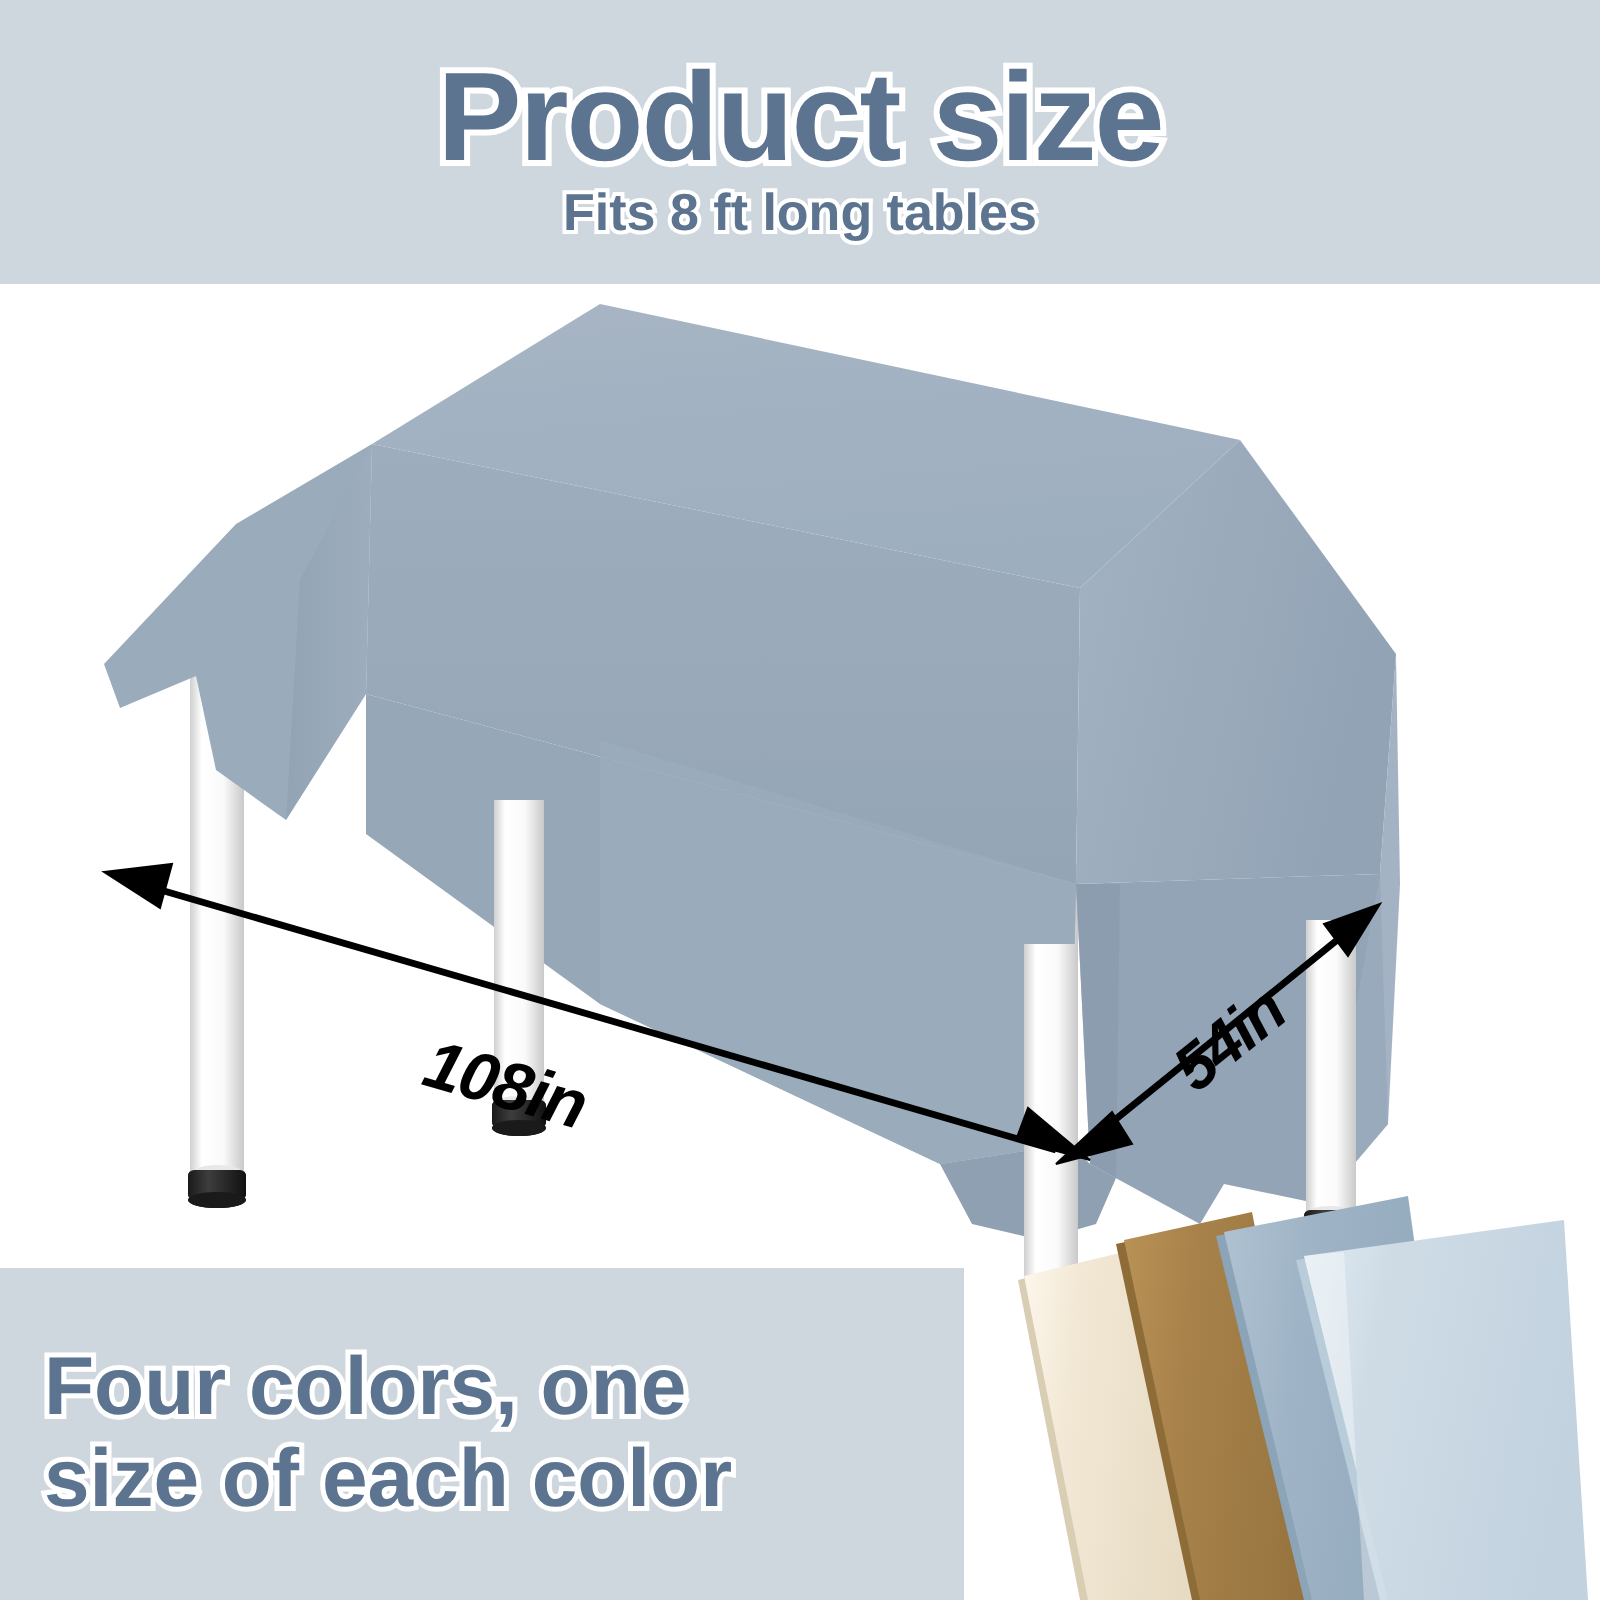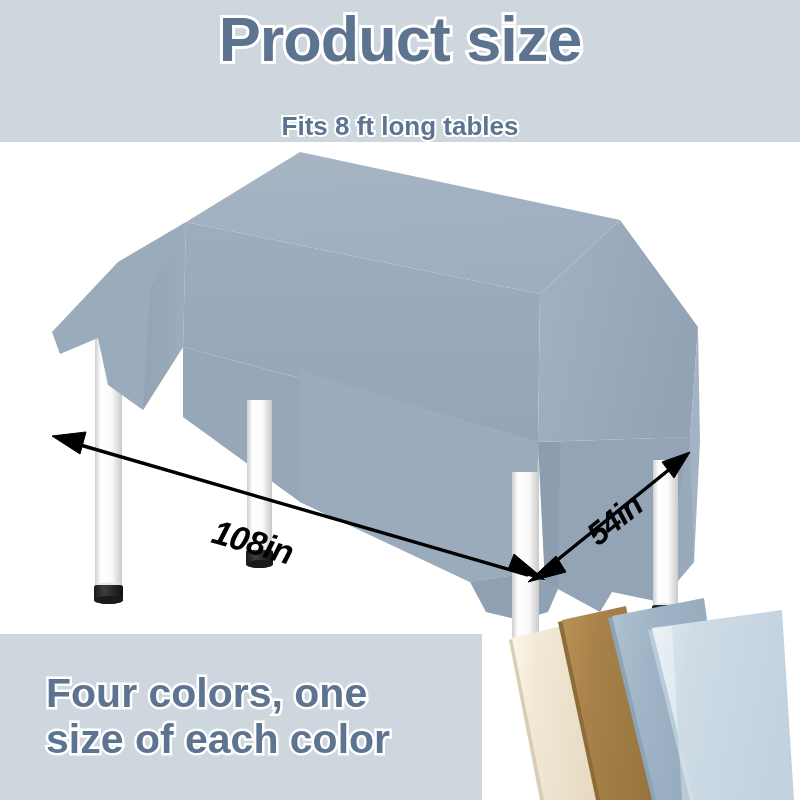--- a/index.html
+++ b/index.html
@@ -9,21 +9,21 @@
     font-family:"Liberation Sans", sans-serif;
     overflow:hidden;
     position:relative;
   }
   #page{position:relative;width:800px;height:800px;overflow:hidden;background:#fff;}
 
   
   .header-band{
     position:absolute;left:0;top:0;width:800px;height:142px;
     background:#ced6de;
-    display:flex;flex-direction:column;align-items:center;justify-content:space-between;
+    display:flex;flex-direction:column;align-items:center;justify-content:center;
   }
   .title{
     margin-top:6px;
     font-family:"Liberation Sans", sans-serif;
     font-size:63px;
     font-weight:bold;
     letter-spacing:-1px;
     color:#5c7490;
     line-height:1.05;
     -webkit-text-stroke:6px #ffffff;
@@ -52,21 +52,20 @@
   }
   .banner-line{
     font-family:"Liberation Sans", sans-serif;
     font-size:41px;
     font-weight:bold;
     color:#5c7490;
     line-height:1.12;
     -webkit-text-stroke:5px #ffffff;
     paint-order:stroke fill;
     white-space:nowrap;
-    margin-left:24px;
   }
 
   
   .scene{position:absolute;left:0;top:142px;width:800px;height:500px;}
   .scene svg, .swatch-layer svg, .banner-layer svg{display:block;}
   .swatch-layer{position:absolute;left:0;top:0;width:800px;height:800px;pointer-events:none;}
 </style>
 </head>
 <body>
 

